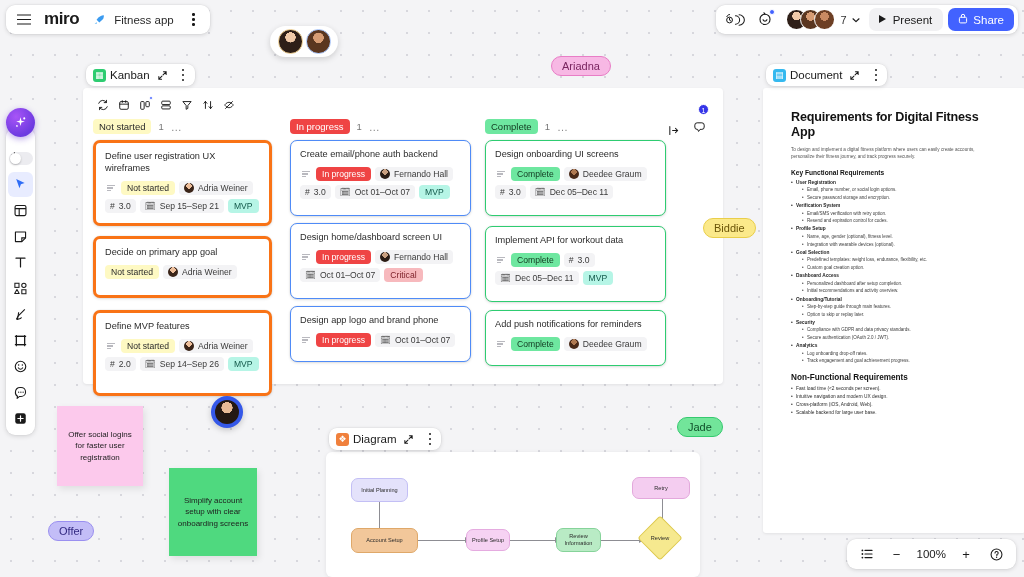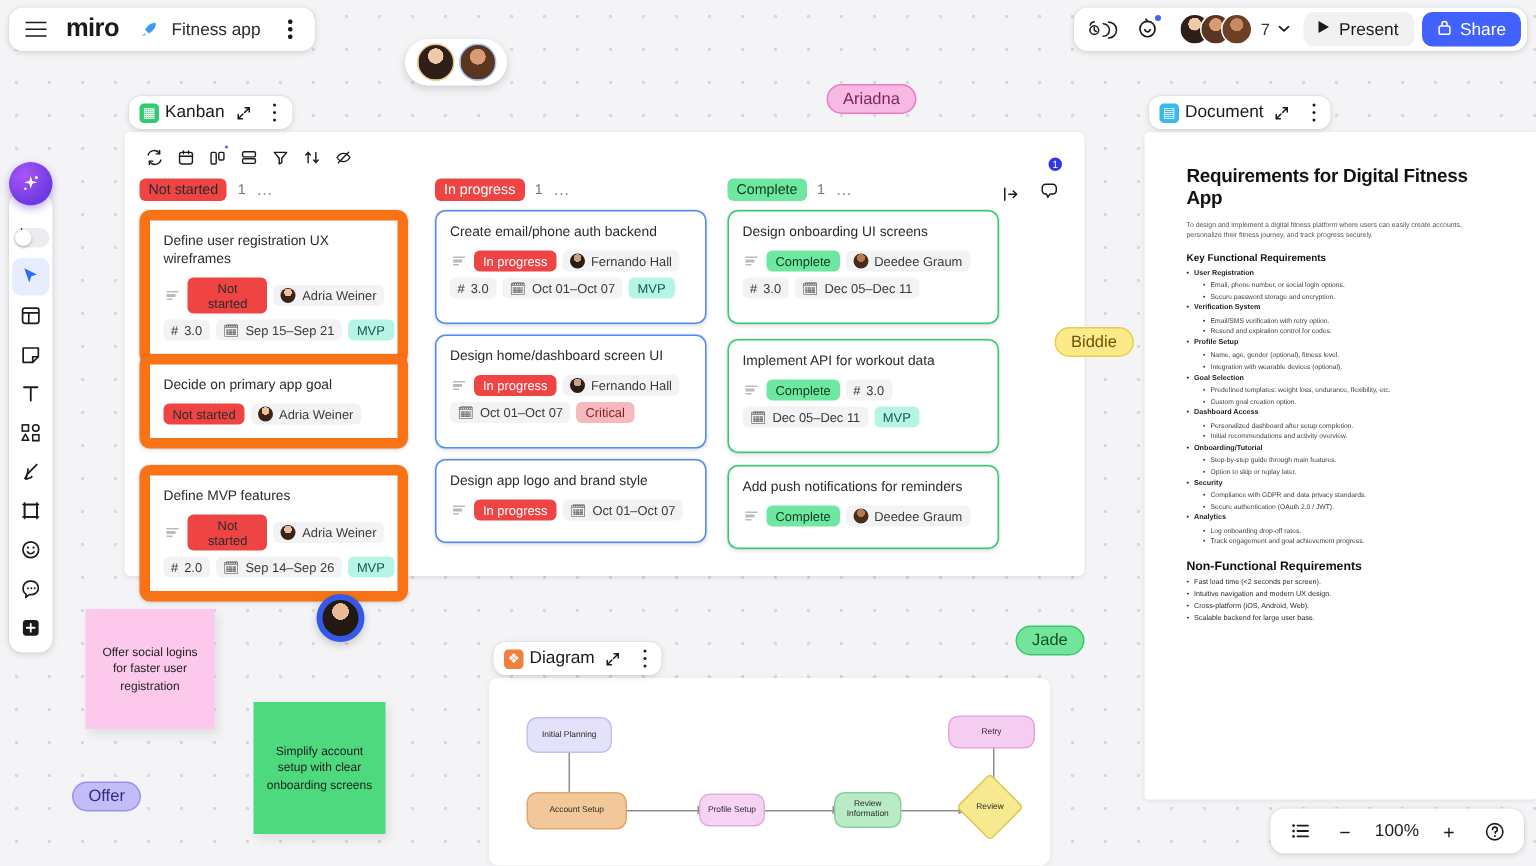--- a/index.html
+++ b/index.html
@@ -84,32 +84,32 @@
   
   #kanban {
     position:absolute; left: 83px; top: 88px; width: 640px; height: 296px;
     background:#fff; border-radius: 4px; box-shadow: 0 1px 3px rgba(0,0,0,.08);
   }
   .kb-tools { display:flex; align-items:center; gap: 2px; padding: 7px 8px 2px 10px; }
   .kb-tools .kt { width:19px;height:19px;display:flex;align-items:center;justify-content:center;border-radius:4px;cursor:pointer;position:relative;}
   .kb-cols { position:relative; height: 22px; margin-top: 3px; }
   .kb-col-head { position:absolute; display:flex; align-items:center; gap:7px; }
   .chip { font-size: 9.5px; border-radius: 4px; padding: 2px 6px; font-weight:400; white-space:nowrap; }
-  .chip-ns { background:#ef4444; color:#2b2b2b;text-align:center; }
+  .chip-ns { background:#fef9c3; color:#2b2b2b; }
   .chip-ip { background:#ef4444; color:#fff; }
   .chip-cp { background:#6ee7a0; color:#11381f; }
   .cnt { font-size:9.5px; color:#777; }
   .dots3 { font-size: 11px; color:#888; letter-spacing:1px; line-height:8px; cursor:pointer;}
   .kb-card {
     position:absolute; background:#fff; border-radius: 7px; padding: 8px 9px 9px;
     box-shadow: 0 1px 3px rgba(0,0,0,.12), 0 0 0 .6px rgba(0,0,0,.05);
   }
   .kb-card.bd-blue { border: 1.6px solid #4f8bf7; }
   .kb-card.bd-green { border: 1.6px solid #2ecc71; }
-  .kb-card.bd-grey { border: 7px solid #f97316; }
+  .kb-card.bd-grey { border: 3px solid #f97316; }
   .kc-title { font-size: 9.2px; color: #2b2b2b; line-height: 1.3; margin-bottom: 6px; }
   .kc-row { display:flex; align-items:center; gap: 4px; margin-top: 4px; flex-wrap: nowrap;}
   .field { display:flex; align-items:center; gap:4px; background:#f3f3f5; border-radius:4px; padding: 2px 5px; font-size: 8.6px; color:#3a3a3a; white-space:nowrap;}
   .field .mini-av { width:10px;height:10px;border-radius:50%;}
   .mav-a { background: radial-gradient(circle at 50% 30%, #eebf9b 0 30%, #3a2418 31% 100%); }
   .mav-f { background: radial-gradient(circle at 50% 30%, #caa080 0 30%, #2b1d15 31% 100%); }
   .mav-d { background: radial-gradient(circle at 50% 30%, #b07a52 0 30%, #4a2a18 31% 100%); }
   .tag-mvp { background:#b6f5e6; color:#12584a; border-radius:4px; padding:2px 6px; font-size:8.6px;}
   .tag-crit { background:#f7b9bd; color:#7d1f28; border-radius:4px; padding:2px 6px; font-size:8.6px;}
   .st-chip { font-size:8.6px; border-radius:4px; padding:2px 6px; }
@@ -355,21 +355,21 @@
         </div>
         <div class="kc-row">
           <span class="field">
             <span>🗓</span>
             <span>Oct 01–Oct 07</span>
           </span>
           <span class="tag-crit">Critical</span>
         </div>
       </div>
       <div class="kb-card bd-blue" style="left: 207px; top: 218px; width: 181px; min-height: 56px;">
-        <div class="kc-title">Design app logo and brand style</div>
+        <div class="kc-title">Design app logo and brand phone</div>
         <div class="kc-row">
           <span class="lines-ic">
             <i></i>
             <i></i>
             <i></i>
           </span>
           <span class="st-chip chip-ip">In progress</span>
           <span class="field">
             <span>🗓</span>
             <span>Oct 01–Oct 07</span>

